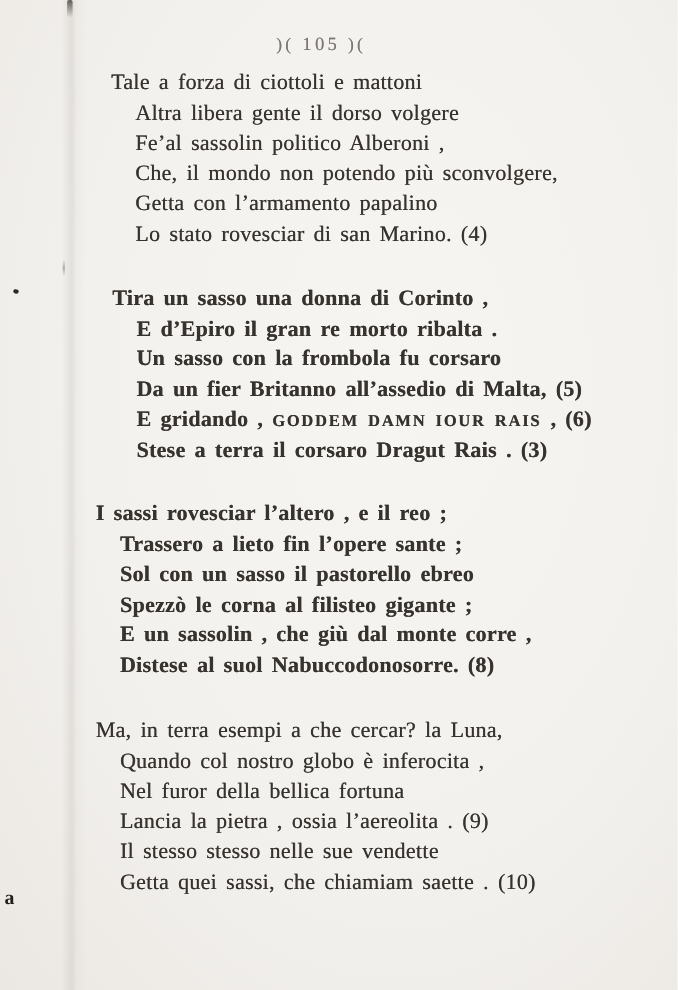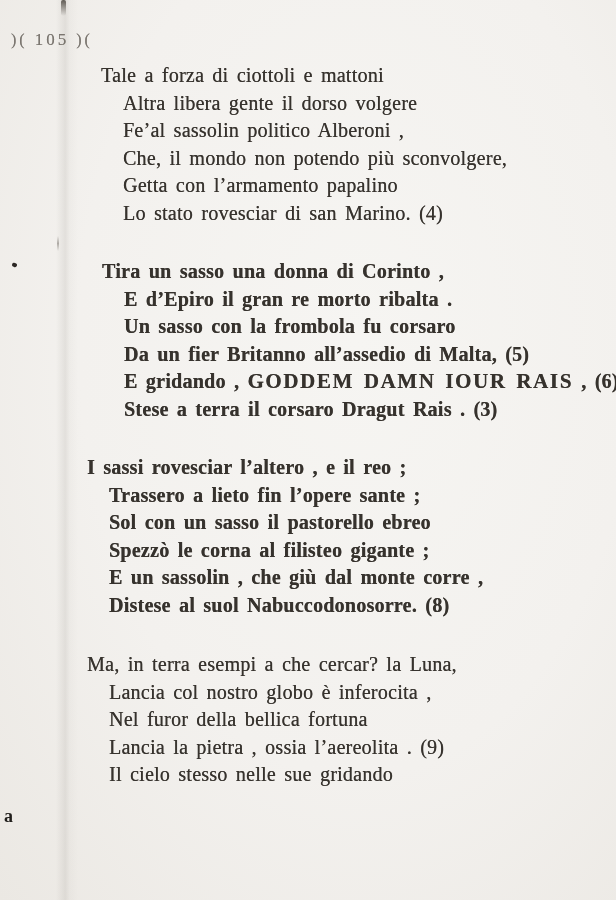--- a/index.html
+++ b/index.html
@@ -5,40 +5,40 @@
   html,body{margin:0;padding:0;}
   #page{
     position:relative;
     width:616px;height:900px;
     overflow:hidden;
     background:radial-gradient(ellipse at 58% 38%, #f6f5f2 0%, #f3f1ee 55%, #ebe8e3 100%);
     font-family:"Liberation Serif","DejaVu Serif",serif;
     color:#36322d;
   }
   .header{
-    position:absolute;top:30px;left:4px;width:552px;
-    text-align:left;
+    position:absolute;top:30px;left:16px;width:552px;
+    text-align:center;
     font-size:17px;
     letter-spacing:3px;
     color:#7b7670;
     text-shadow:0 0 0.5px rgba(90,85,78,.55);
   }
   .header .orn{font-size:16px;padding:0 7px;}
   .stanza{position:absolute;}
   .line{
     height:27.5px;line-height:27.5px;
     font-size:20px;
     letter-spacing:.25px;
     word-spacing:3px;
     white-space:nowrap;
     text-shadow:0.25px 0 0.45px rgba(44,40,35,.75);
   }
   .indent{margin-left:22px;}
   .sc{
-    font-size:21px;
+    font-size:15px;
     letter-spacing:1.6px;
   }
   .stanza-1{top:62px;left:101px;}
   .stanza-2{top:258px;left:102px;font-weight:bold;}
   .stanza-3{top:454px;left:87px;font-weight:bold;}
   .stanza-4{top:651px;left:87px;}
   .crease{
     position:absolute;top:0;left:56px;width:22px;height:900px;
     background:linear-gradient(to right,
       rgba(118,112,104,0) 0%,
@@ -101,19 +101,20 @@
     <div class="line">I sassi rovesciar l’altero , e il reo ;</div>
     <div class="line indent">Trassero a lieto fin l’opere sante ;</div>
     <div class="line indent">Sol con un sasso il pastorello ebreo</div>
     <div class="line indent">Spezzò le corna al filisteo gigante ;</div>
     <div class="line indent">E un sassolin , che giù dal monte corre ,</div>
     <div class="line indent">Distese al suol Nabuccodonosorre. (8)</div>
   </div>
 
   <div class="stanza stanza-4">
     <div class="line">Ma, in terra esempi a che cercar? la Luna,</div>
-    <div class="line indent">Lancia col nostro globo è inferocita ,</div>
+    <div class="line indent">Quando col nostro globo è inferocita ,</div>
     <div class="line indent">Nel furor della bellica fortuna</div>
     <div class="line indent">Lancia la pietra , ossia l’aereolita . (9)</div>
-    <div class="line indent">Il cielo stesso nelle sue gridando</div>
+    <div class="line indent">Il stesso stesso nelle sue vendette</div>
+    <div class="line indent">Getta quei sassi, che chiamiam saette . (10)</div>
   </div>
 
 </div>
 
 </body></html>

